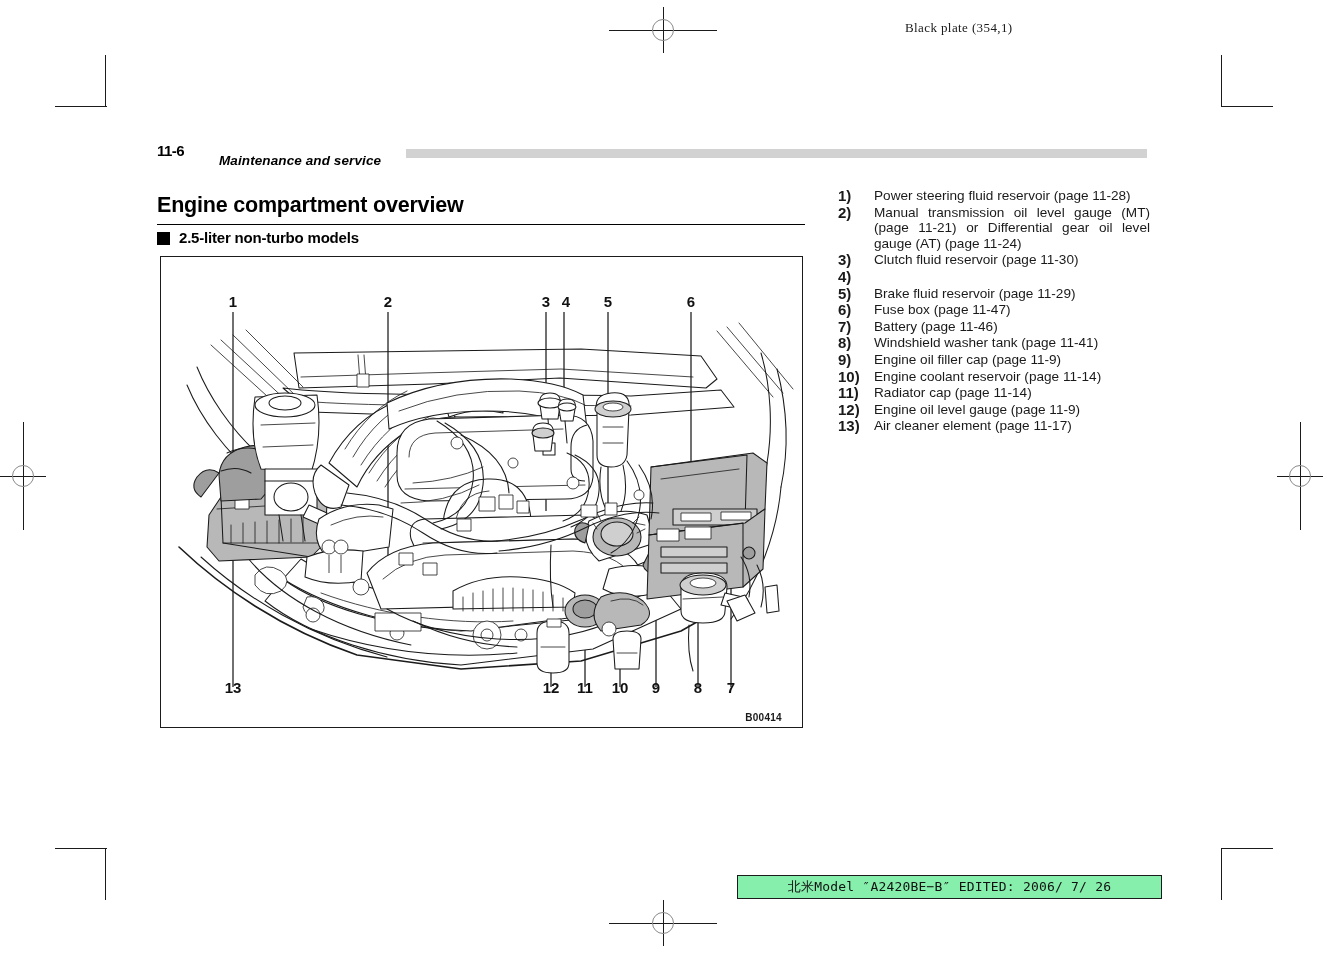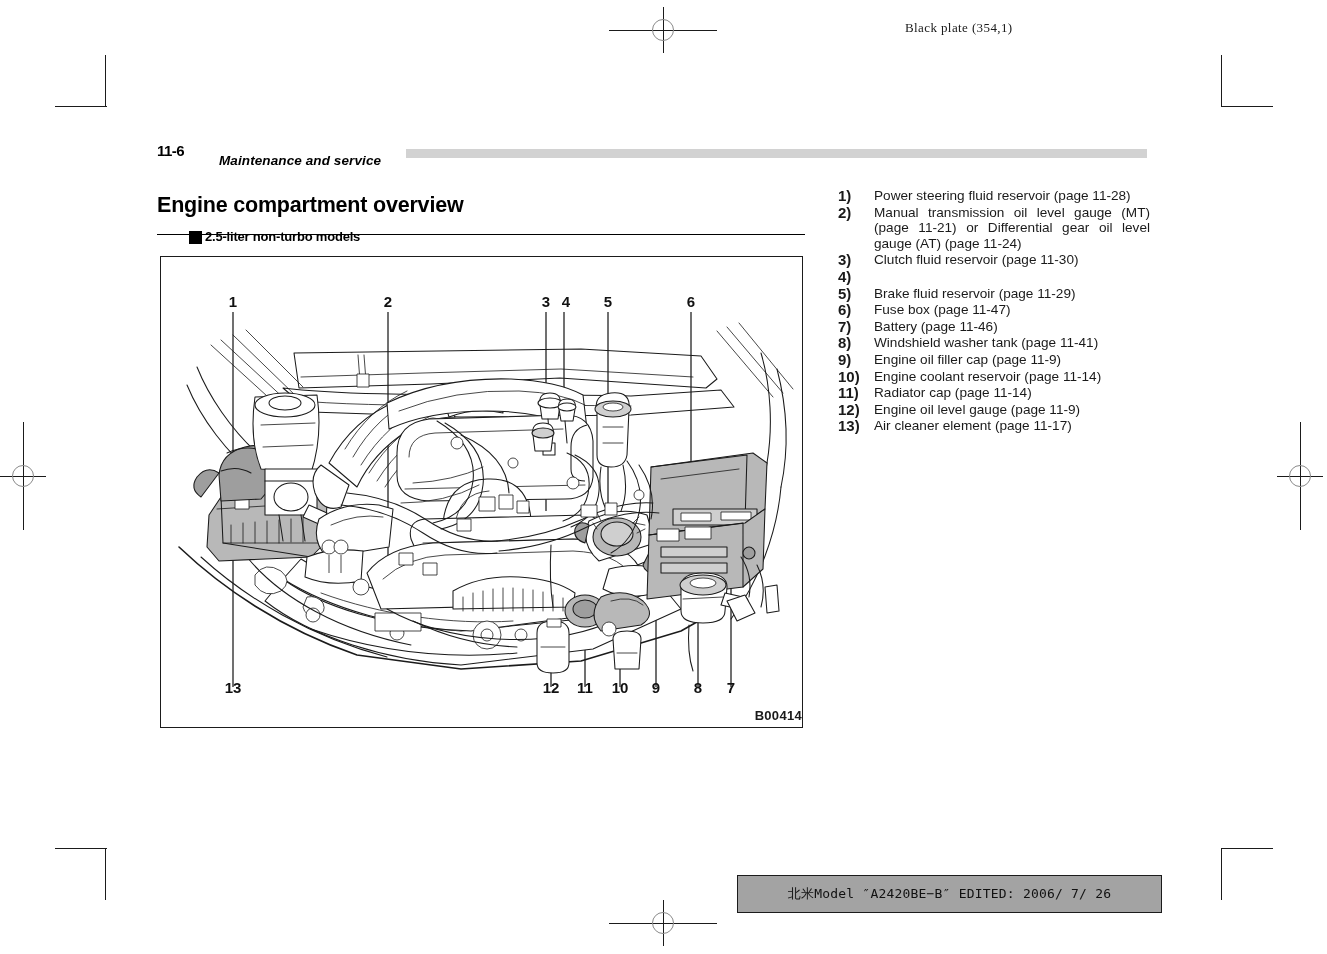--- a/index.html
+++ b/index.html
@@ -102,35 +102,34 @@
 
   
   .sec-title {
     position: absolute;
     left: 157px;
     top: 193px;
     width: 648px;
     font-size: 21.5px;
     font-weight: bold;
     letter-spacing: -0.2px;
-    padding-bottom: 16px;
+    padding-bottom: 6px;
     border-bottom: 1.6px solid #000;
     box-sizing: border-box;
   }
   .sub-title {
     position: absolute;
     left: 157px;
     top: 229px;
-    font-size: 13px;
+    font-size: 15px;
     font-weight: bold;
     letter-spacing: -0.2px;
     display: flex;
     align-items: center;
-    gap: 3px;
-    margin-left: 32px;
+    gap: 9px;
   }
   .sub-title .sq {
     display: inline-block;
     width: 13px;
     height: 13px;
     background: #000;
     position: relative;
     top: 1px;
   }
 
@@ -142,23 +141,23 @@
     width: 643px;
     height: 472px;
     border: 1.4px solid #1b1b1b;
     box-sizing: border-box;
     background: #fff;
     overflow: hidden;
   }
   .figure svg { display: block; }
   .fig-code {
     position: absolute;
-    right: 0;
+    right: 20px;
     bottom: 4px;
-    font-size: 13px;
+    font-size: 10px;
     font-weight: bold;
     letter-spacing: .3px;
     color: #1a1a1a;
   }
 
   
   .legend {
     position: absolute;
     left: 838px;
     top: 188px;
@@ -181,31 +180,31 @@
     text-align: justify;
     text-justify: inter-word;
   }
 
   
   .footer-slug {
     position: absolute;
     left: 737px;
     top: 875px;
     width: 425px;
-    height: 38px;
+    height: 24px;
     border: 1.3px solid #1b1b1b;
     box-sizing: border-box;
     display: flex;
     align-items: center;
     justify-content: center;
     font-family: "DejaVu Sans Mono", monospace;
     font-size: 13px;
     letter-spacing: .2px;
     color: #111;
-    background: #a3a3a3;
+    background: #86efac;
     white-space: nowrap;
   }
 </style>
 </head>
 <body>
 
 <div id="page">
 
   <div class="crop-mark-v" style="left:105px; top:55px; height:52px;"></div>
   <div class="crop-mark-h" style="left:55px; top:106px; width:52px;"></div>

